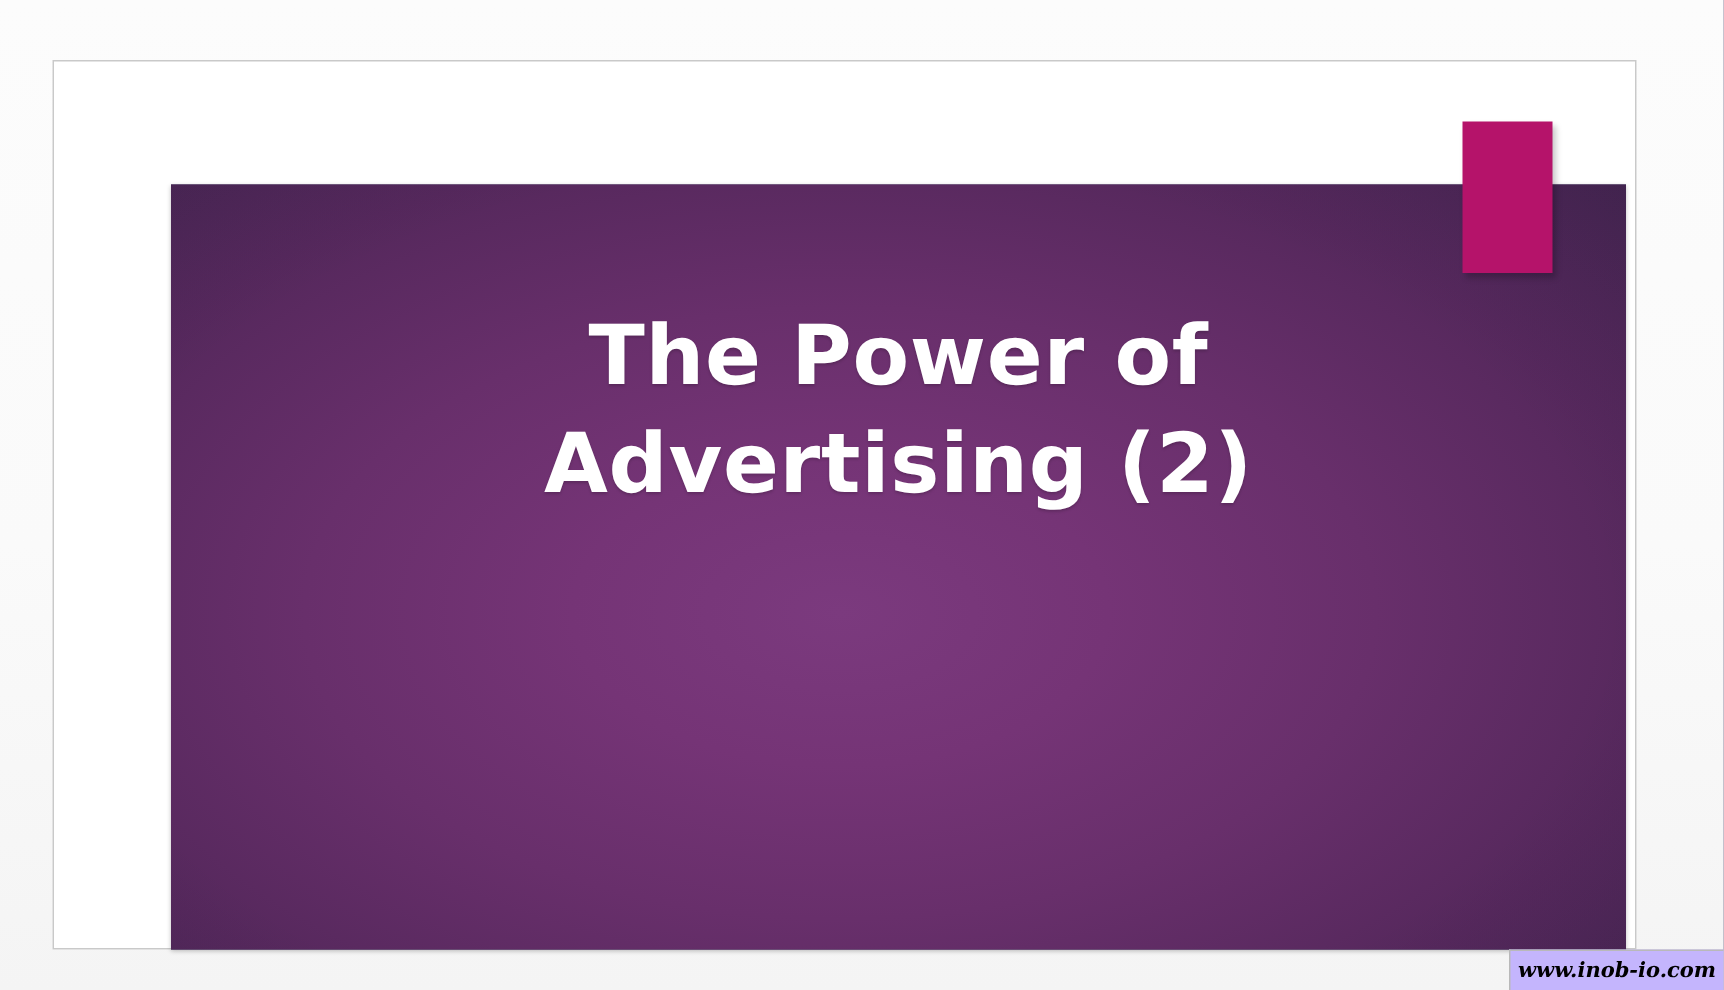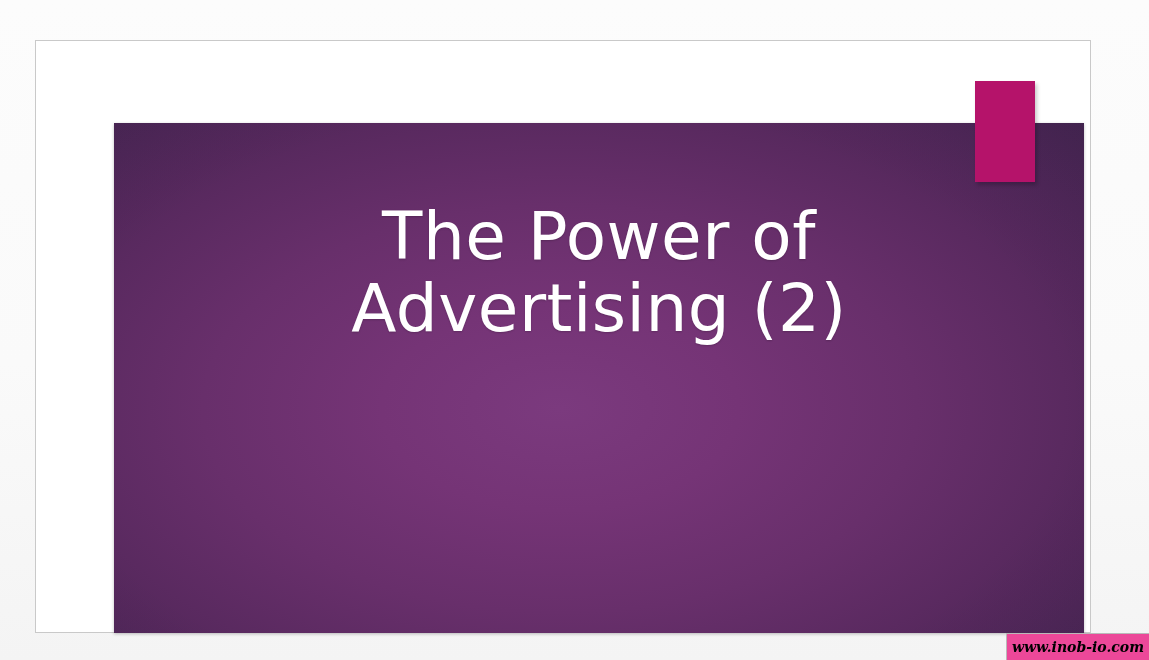--- a/index.html
+++ b/index.html
@@ -83,22 +83,22 @@
 
   
   #title-block {
     position: absolute;
     left: 78px;
     top: 160px;
     width: 970px;
     text-align: center;
     color: #ffffff;
     font-family: "DejaVu Sans", sans-serif;
-    font-weight: 400;
-    font-size: 66px;
+    font-weight: 700;
+    font-size: 55px;
     line-height: 72px;
     letter-spacing: 0.5px;
     text-shadow: 0 1px 2px rgba(0,0,0,0.18);
     white-space: pre-line;
   }
 
   
   #subtitle-block {
     position: absolute;
     left: 156px;
@@ -112,21 +112,21 @@
     text-shadow: 0 1px 2px rgba(0,0,0,0.18);
   }
 
   
   #watermark {
     position: absolute;
     left: 1006px;
     top: 633px;
     width: 143px;
     height: 27px;
-    background: #ec4899;
+    background: #c4b5fd;
     border-top: 1px solid #b9b9b9;
     border-left: 1px solid #b9b9b9;
     display: flex;
     align-items: center;
     justify-content: center;
     box-sizing: border-box;
   }
   #watermark-text {
     font-family: "DejaVu Serif", serif;
     font-weight: bold;

